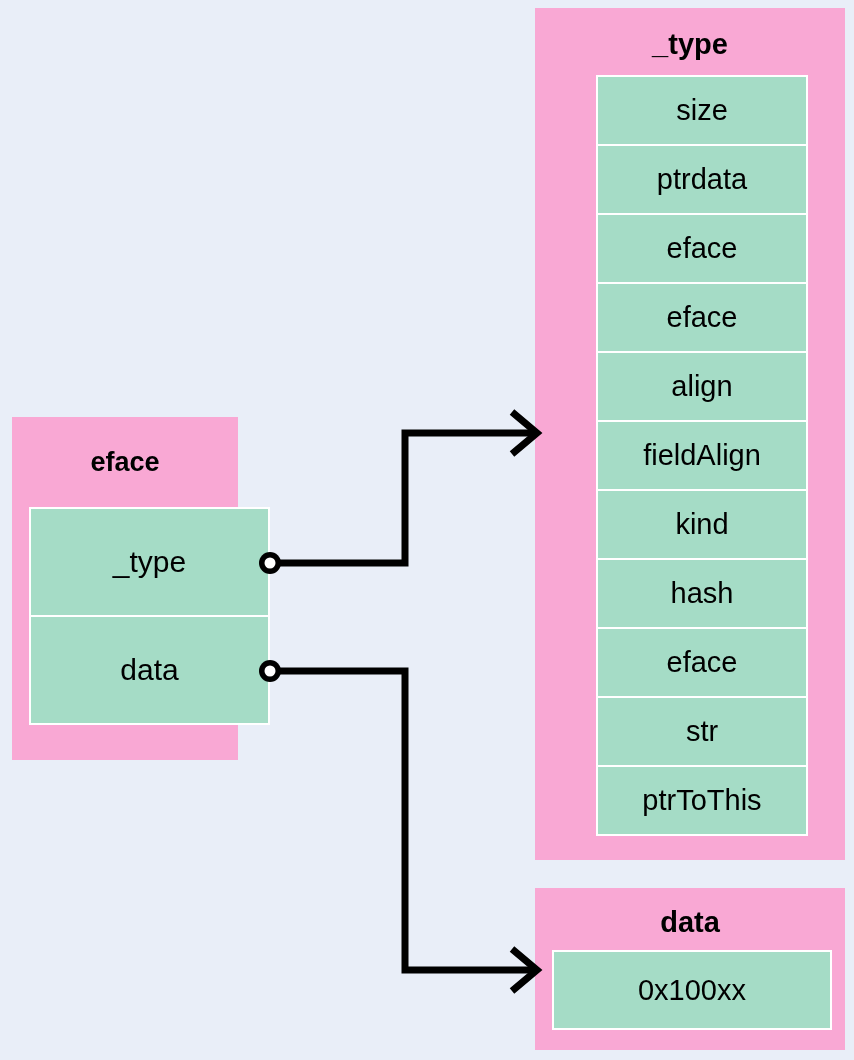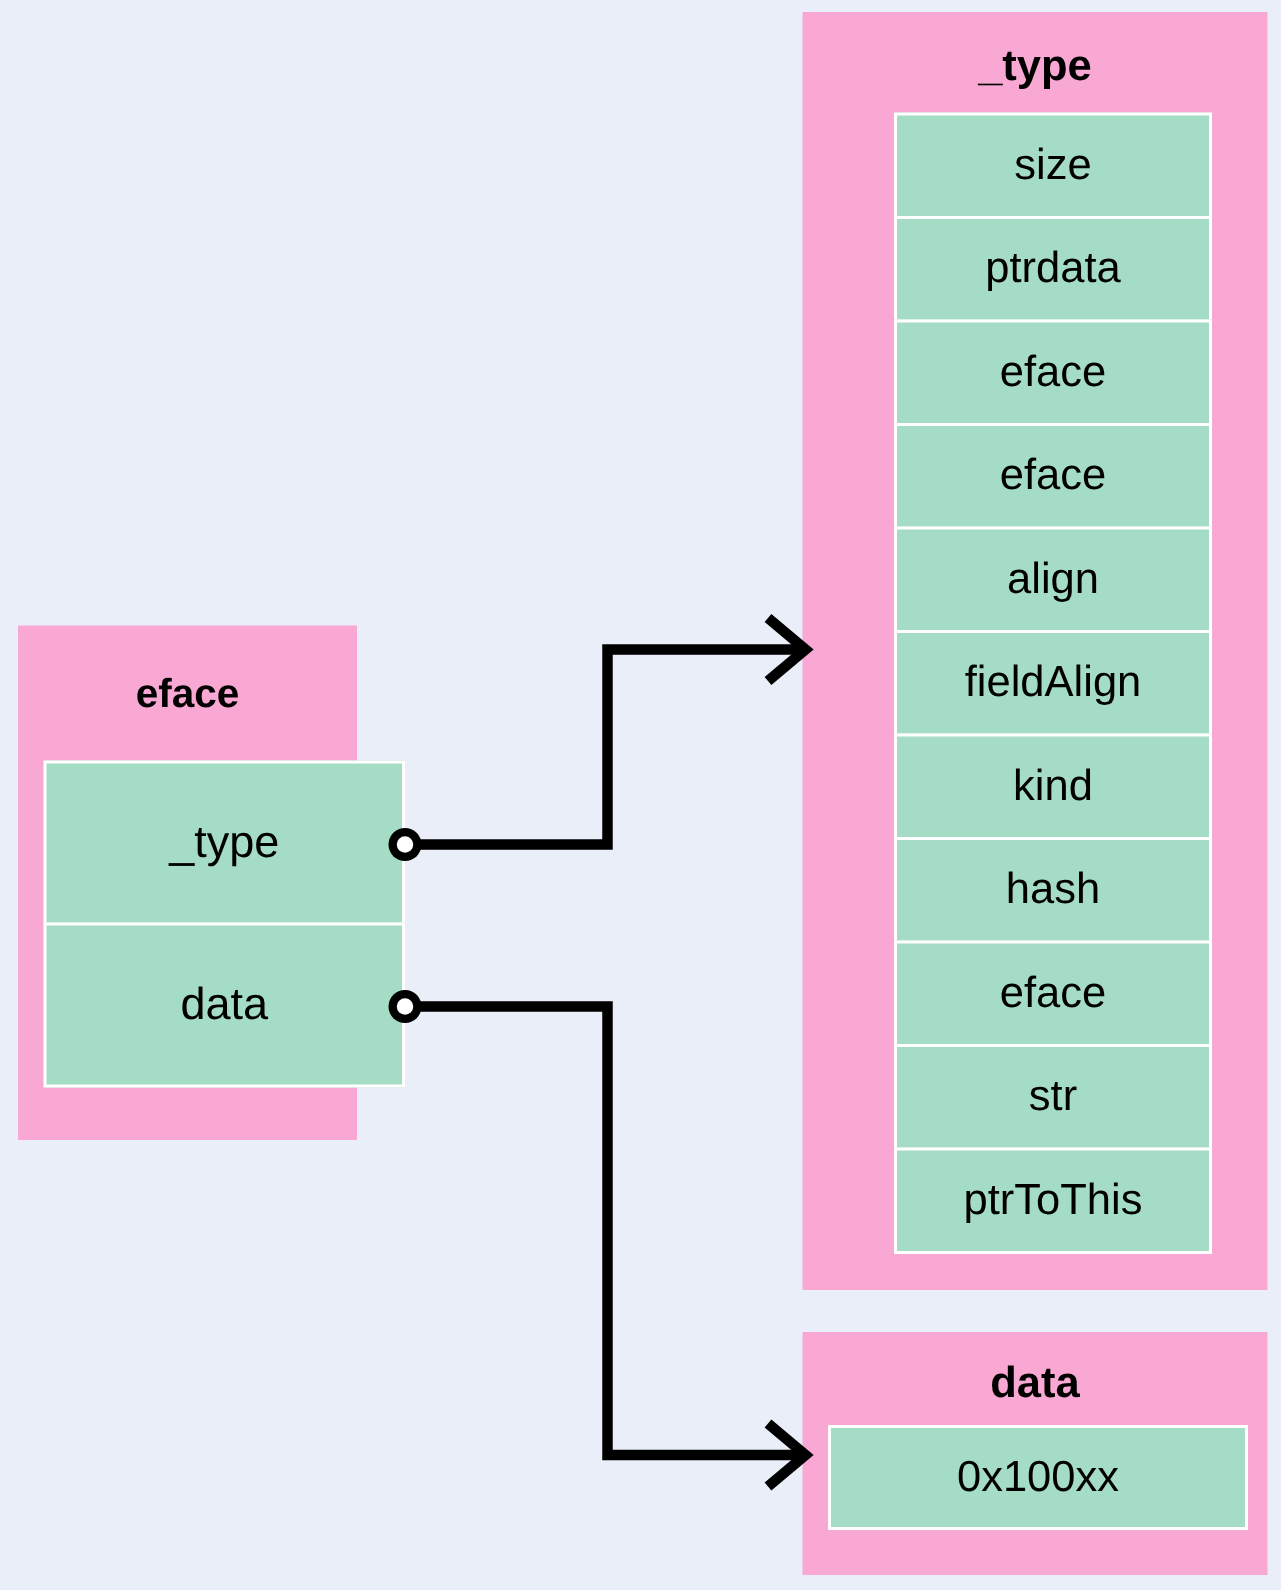--- a/index.html
+++ b/index.html
@@ -63,21 +63,21 @@
   
   #type-box { left: 535px; top: 8px; width: 310px; height: 852px; }
   #type-title { top: 22px; font-size: 29px; }
   #type-fields { left: 17px; top: 67px; width: 256px; padding-left: 44px; }
   #type-fields .field-cell { height: 71px; font-size: 29px; }
 
   
   #data-box { left: 535px; top: 888px; width: 310px; height: 162px; }
   #data-title { top: 20px; font-size: 29px; }
   #data-fields { left: 17px; top: 62px; width: 280px; }
-  #data-fields .field-cell { height: 70px; font-size: 29px; }
+  #data-fields .field-cell { height: 80px; font-size: 29px; }
 
   
   #connectors {
     position: absolute;
     left: 0; top: 0;
     width: 854px;
     height: 1060px;
     pointer-events: none;
   }
   .conn-path {

